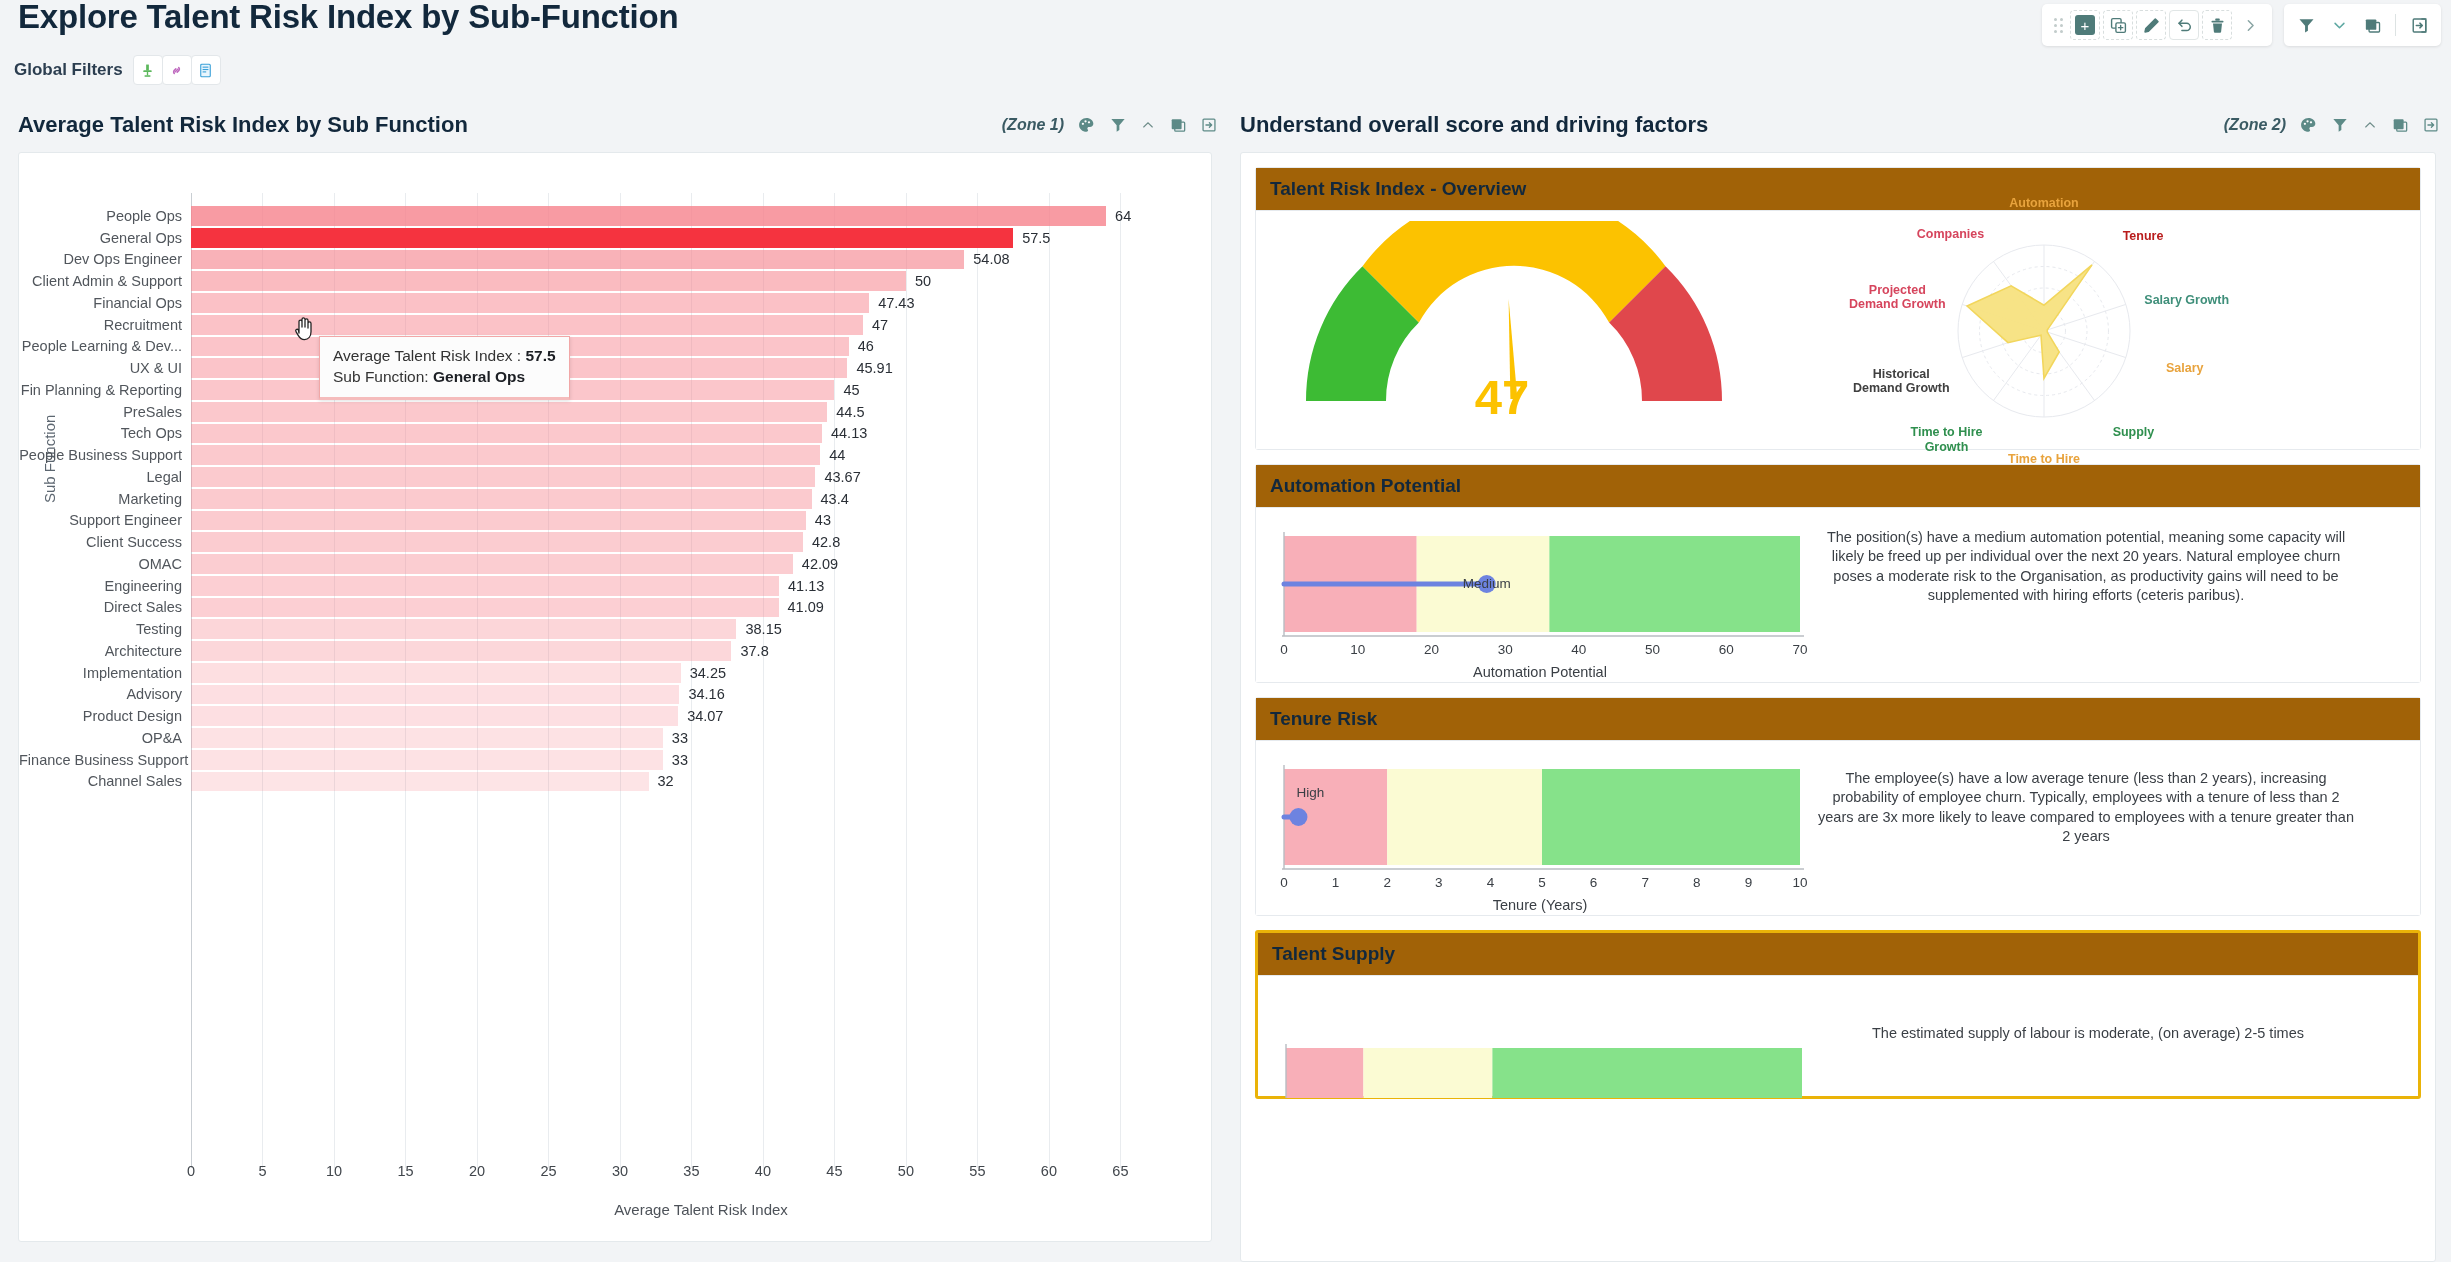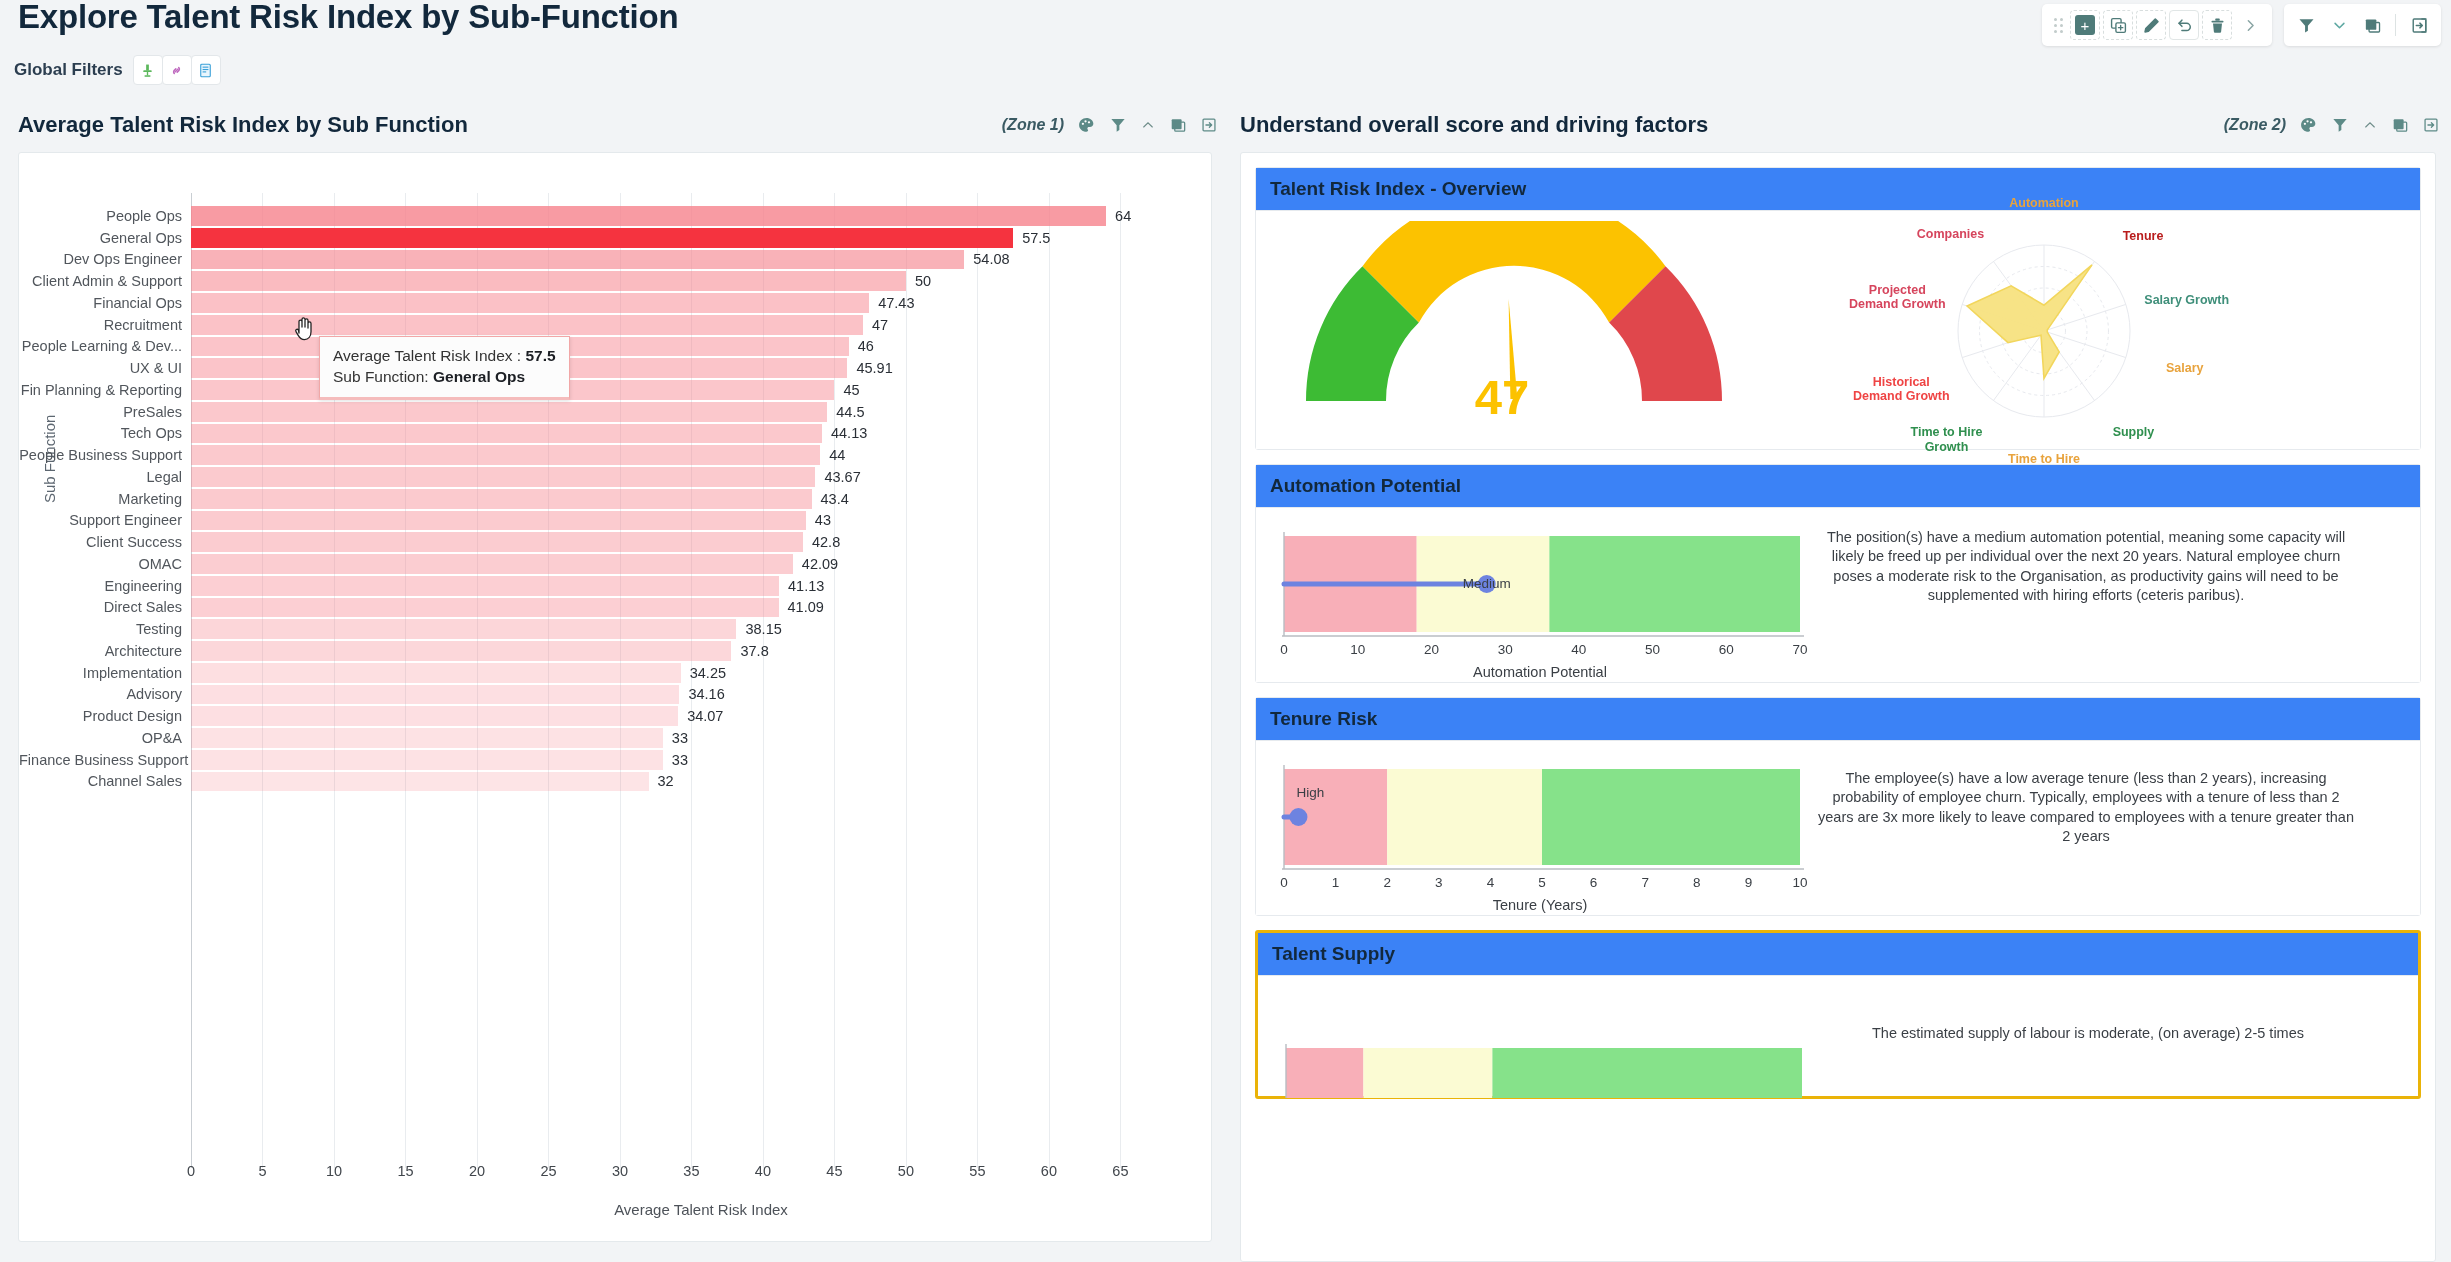--- a/index.html
+++ b/index.html
@@ -57,21 +57,21 @@
   .zone-title { font-size: 22px; font-weight: bold; color: #12283c; }
   .zone-meta { display: flex; align-items: center; gap: 13px; color: #5d8a87; }
   .zone-tag { font-size: 16px; font-style: italic; color: #3a5a63; font-weight: 600; }
   .zi { display:flex; align-items:center; justify-content:center; }
 
   
   .panel {
     position: absolute; background: #fff; border: 1px solid #e4e9ec; border-radius: 3px;
   }
   .card-head {
-    background: #3b82f6; border-bottom: 1px solid #e6eaee;
+    background: #a16207; border-bottom: 1px solid #e6eaee;
     font-size: 19px; font-weight: bold; color: #12283c;
     padding: 10px 14px;
   }
 
   
   .bc { position: absolute; inset: 0; }
   .bc-ylabel {
     position: absolute; left: 22px; top: 350px;
     transform: rotate(-90deg); transform-origin: left top;
     font-size: 15px; color: #5c6670; white-space: nowrap;
@@ -580,21 +580,21 @@
               <polygon points="228.0,90.2 276.0,49.9 231.3,114.9 231.3,117.1 243.2,136.9 228.0,163.3 225.0,120.2 192.0,127.7 151.1,91.0 195.1,70.8" fill="#f7e27f" stroke="#f2d65c" stroke-width="1.6" fill-opacity="0.95"></polygon>
             </svg>
           <div id="radar-labels">
               <div class="radar-lbl" style="color: rgb(232, 163, 61); left: 173px; top: -19px; width: 110px;">Automation</div>
               <div class="radar-lbl" style="color: #b91c1c; left: 272px; top: 13.6262px; width: 110px;">Tenure</div>
               <div class="radar-lbl" style="color: rgb(63, 143, 122); left: 315.714px; top: 77.6262px; width: 110px;">Salary Growth</div>
               <div class="radar-lbl" style="color: rgb(232, 163, 61); left: 313.714px; top: 146.374px; width: 110px;">Salary</div>
               <div class="radar-lbl" style="color: rgb(47, 143, 78); left: 262.481px; top: 210.374px; width: 110px;">Supply</div>
               <div class="radar-lbl" style="color: rgb(232, 163, 61); left: 173px; top: 237px; width: 110px;">Time to Hire</div>
               <div class="radar-lbl" style="color: rgb(47, 143, 78); left: 75.5192px; top: 210.374px; width: 110px;">Time to Hire<br>Growth</div>
-              <div class="radar-lbl" style="color: #ef4444; left: 30.2859px; top: 160px; width: 110px;">Historical<br>Demand Growth</div>
+              <div class="radar-lbl" style="color: #404040; left: 30.2859px; top: 152px; width: 110px;">Historical<br>Demand Growth</div>
               <div class="radar-lbl" style="color: rgb(214, 69, 93); left: 26.2859px; top: 67.6262px; width: 110px;">Projected<br>Demand Growth</div>
               <div class="radar-lbl" style="color: rgb(214, 69, 93); left: 79.5192px; top: 11.6262px; width: 110px;">Companies</div>
             </div>
         </div>
       </div>
     </div>
 
     <div style="margin:14px; border:1px solid #e6eaee; border-radius:3px;">
       <div class="card-head">Automation Potential</div>
       <div style="position:relative; height:174px; background:#fff;">

